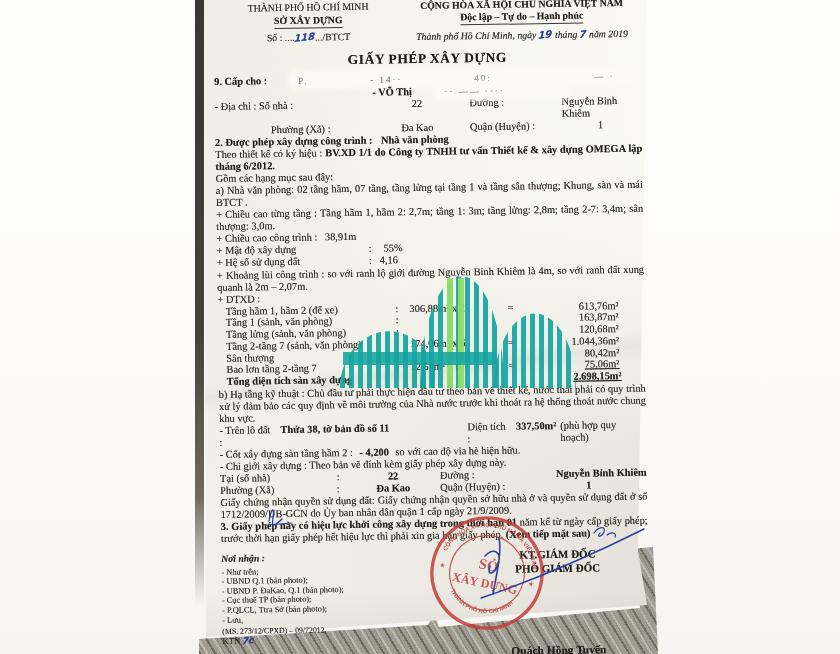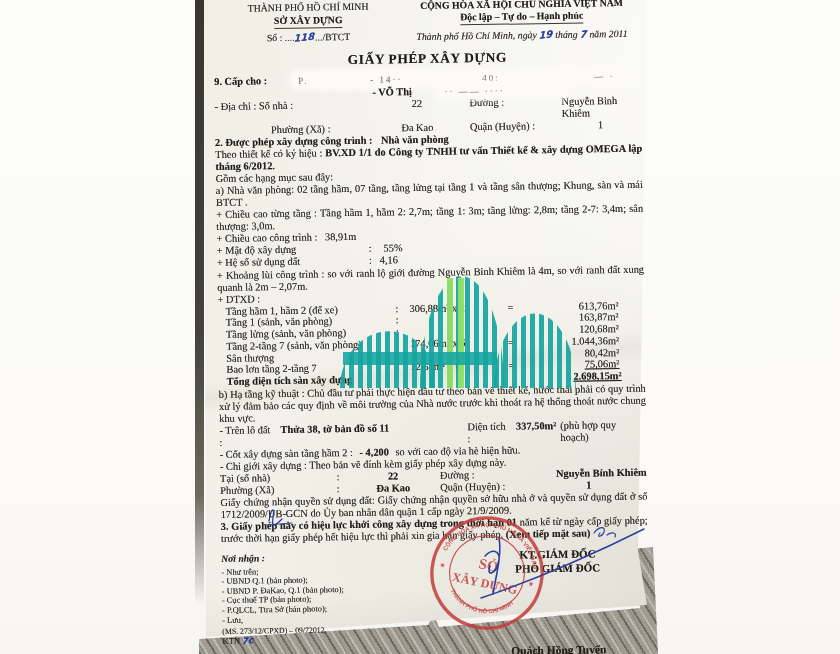--- a/index.html
+++ b/index.html
@@ -107,33 +107,33 @@
         </div>
       </div>
       <div class="hdr-r">
         <div class="b">CỘNG HÒA XÃ HỘI CHỦ NGHĨA VIỆT NAM</div>
         <div style="margin-top:1px;"><span class="u b">Độc lập – Tự do – Hạnh phúc</span></div>
         <div class="it" style="margin-top:5px;">
           <span>Thành phố Hồ Chí Minh, ngày</span>
           <span class="ink">19</span>
           <span>tháng</span>
           <span class="ink">7</span>
-          <span>năm 2011</span>
+          <span>năm 2019</span>
         </div>
       </div>
     </div>
 
     <div class="doc-title">GIẤY PHÉP XÂY DỰNG</div>
 
     <div class="ln" style="margin-top:6px;height:13px;">
       <span class="b">9. Cấp cho :</span>
       <div class="blob" style="left:78px;top:-2px;width:345px;height:15px;"></div>
       <span class="trace" style="left:84px;top:1px;">P.</span>
       <span class="trace" style="left:156px;top:1px;">- 14··</span>
-      <span class="trace" style="left:268px;top:1px;">40:</span>
+      <span class="trace" style="left:260px;top:1px;">40:</span>
       <span class="trace" style="left:380px;top:1px;">— ·</span>
     </div>
     <div class="ln" style="height:12px;">
       <span class="b" style="margin-left:158px;">- VÕ Thị</span>
       <div class="blob" style="left:222px;top:-1px;width:130px;height:13px;"></div>
       <span class="trace" style="left:230px;top:1px;">·· —— ····</span>
     </div>
     <div class="grid1">
       <span>- Địa chỉ : Số nhà :</span>
       <span style="text-align:center;">22</span>

